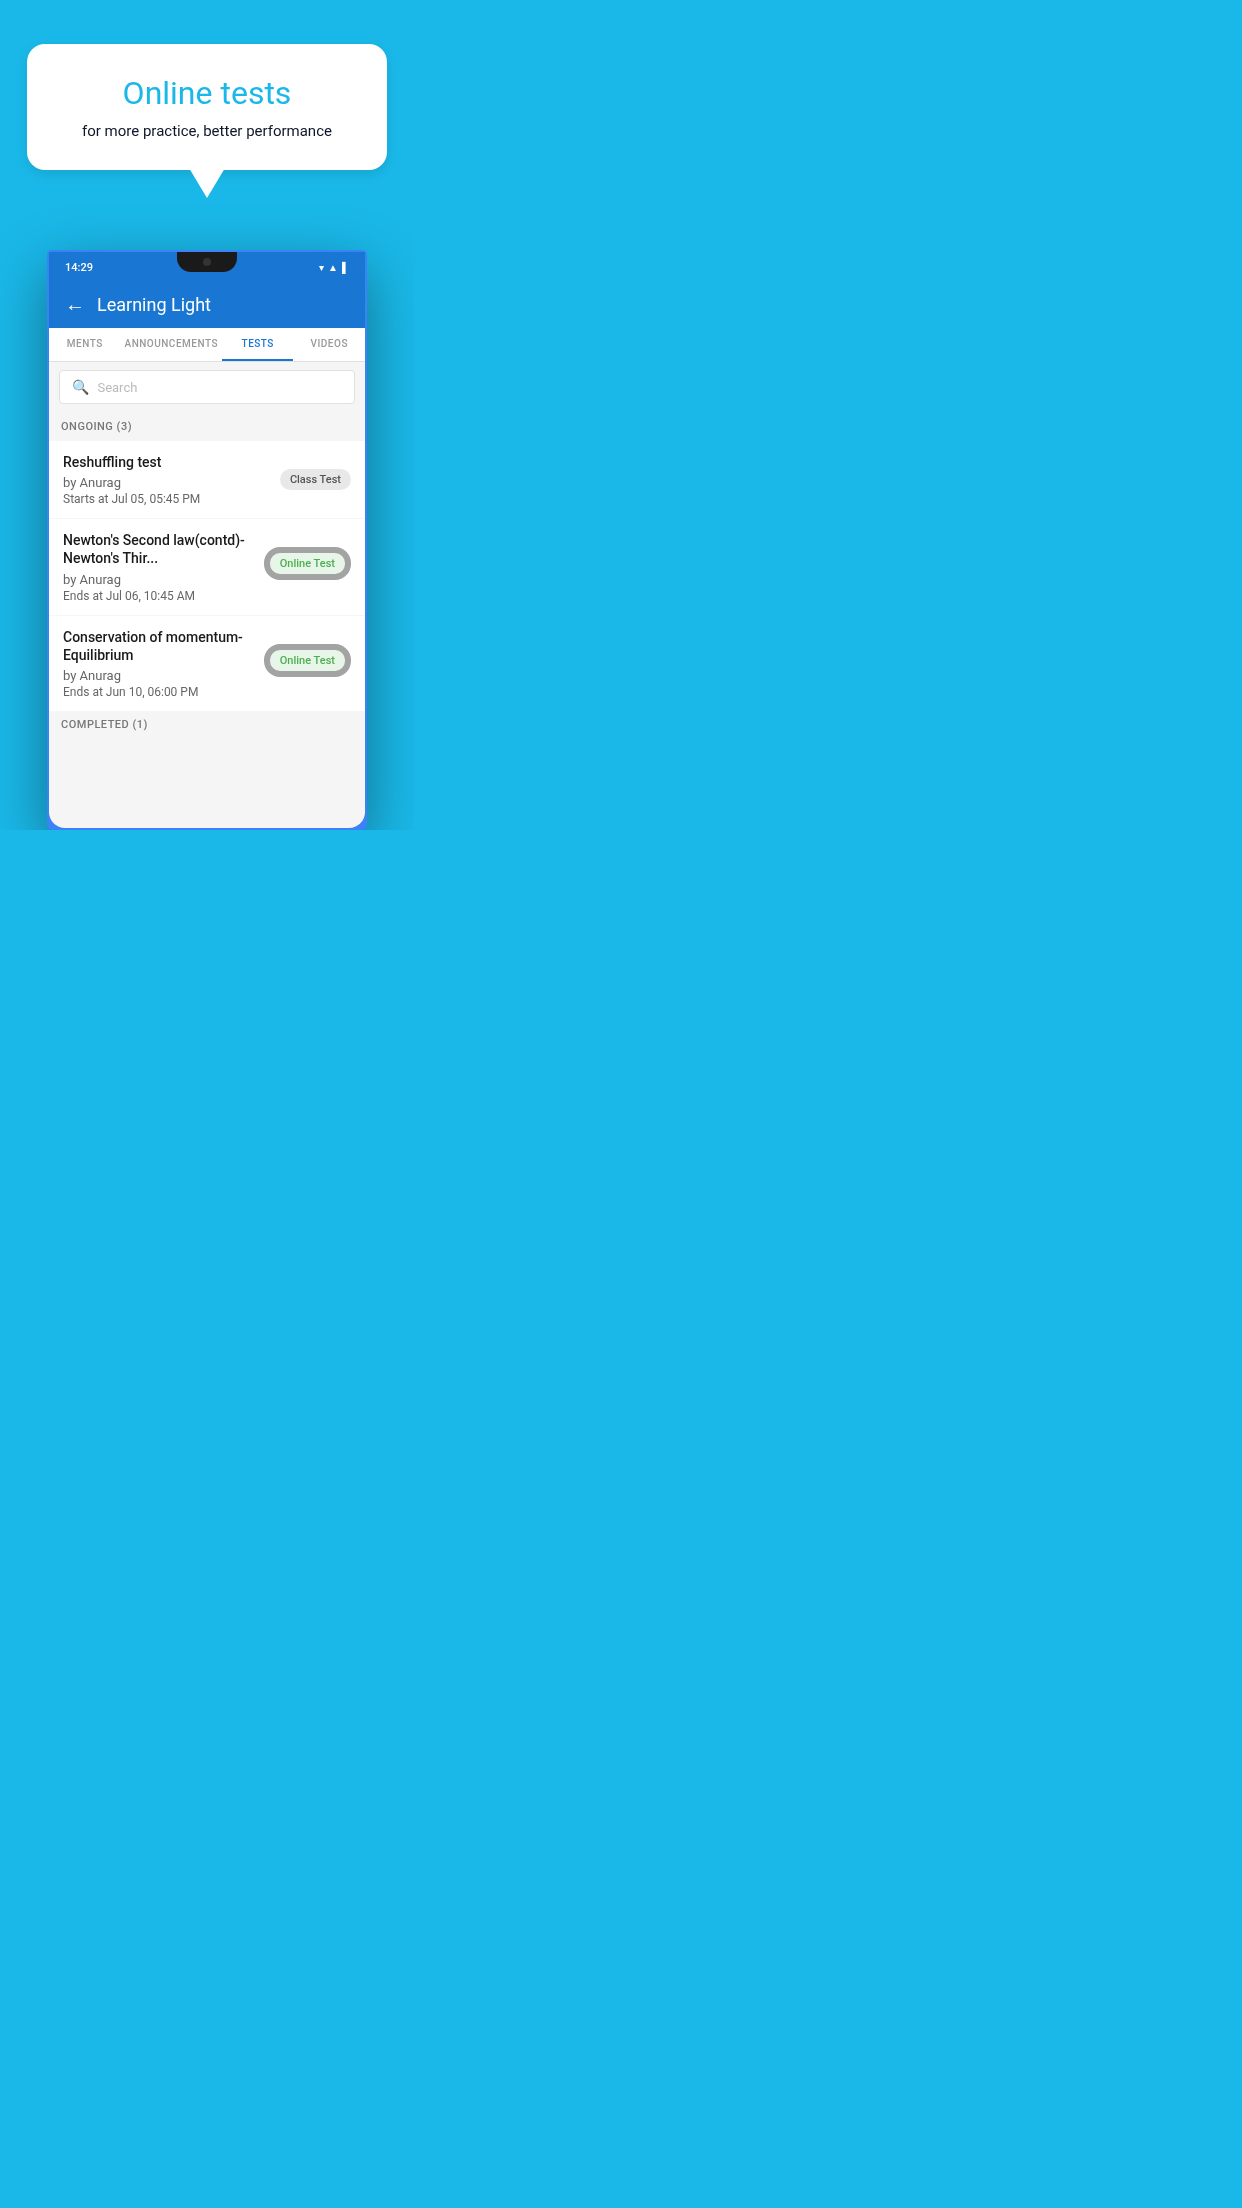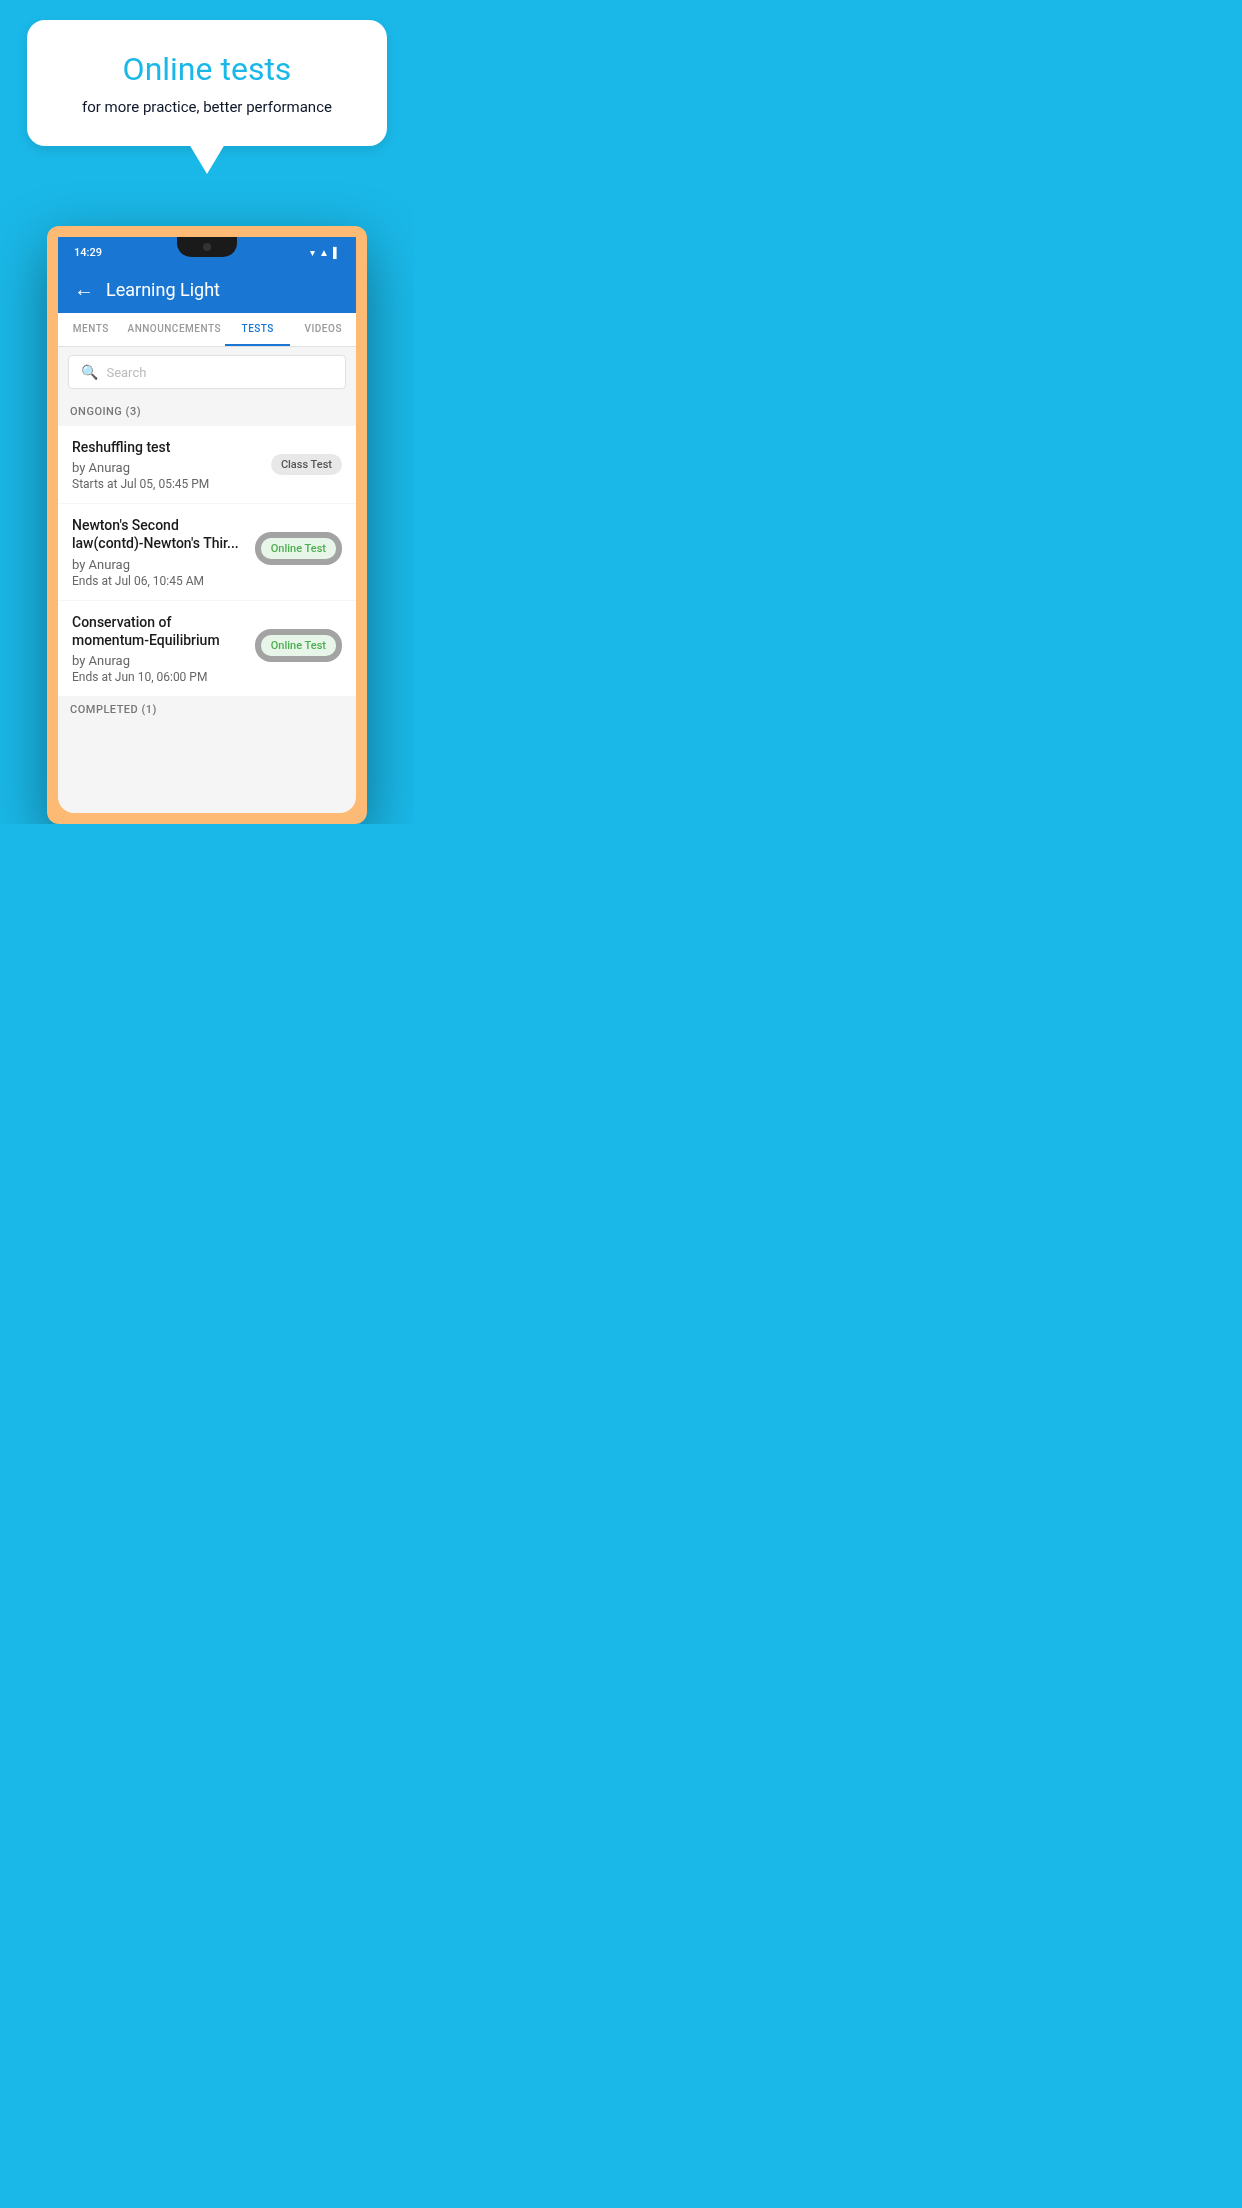--- a/index.html
+++ b/index.html
@@ -10,21 +10,21 @@
       min-height: 736px;
       background-color: #1ab8e8;
       font-family: 'Roboto', Arial, sans-serif;
       overflow-x: hidden;
       position: relative;
     }
 
     
     .top-section {
       background-color: #1ab8e8;
-      padding: 20px 20px 60px;
+      padding: 44px 20px 60px;
       display: flex;
       justify-content: center;
       align-items: center;
     }
 
     .speech-bubble {
       background: white;
       border-radius: 18px;
       padding: 30px 40px;
       text-align: center;
@@ -62,23 +62,23 @@
 
     
     .phone-wrapper {
       display: flex;
       justify-content: center;
       padding: 20px 0 0;
     }
 
     .phone {
       width: 320px;
-      background: #fdba74;
-      border-radius: 12px;
-      padding: 11px;
+      background: #3b82f6;
+      border-radius: 5px;
+      padding: 2px;
       position: relative;
       box-shadow: 0 20px 60px rgba(0,0,0,0.4);
       overflow: hidden;
     }
 
     
     .phone-top-bar {
       background: #1976d2;
       height: 30px;
       display: flex;

